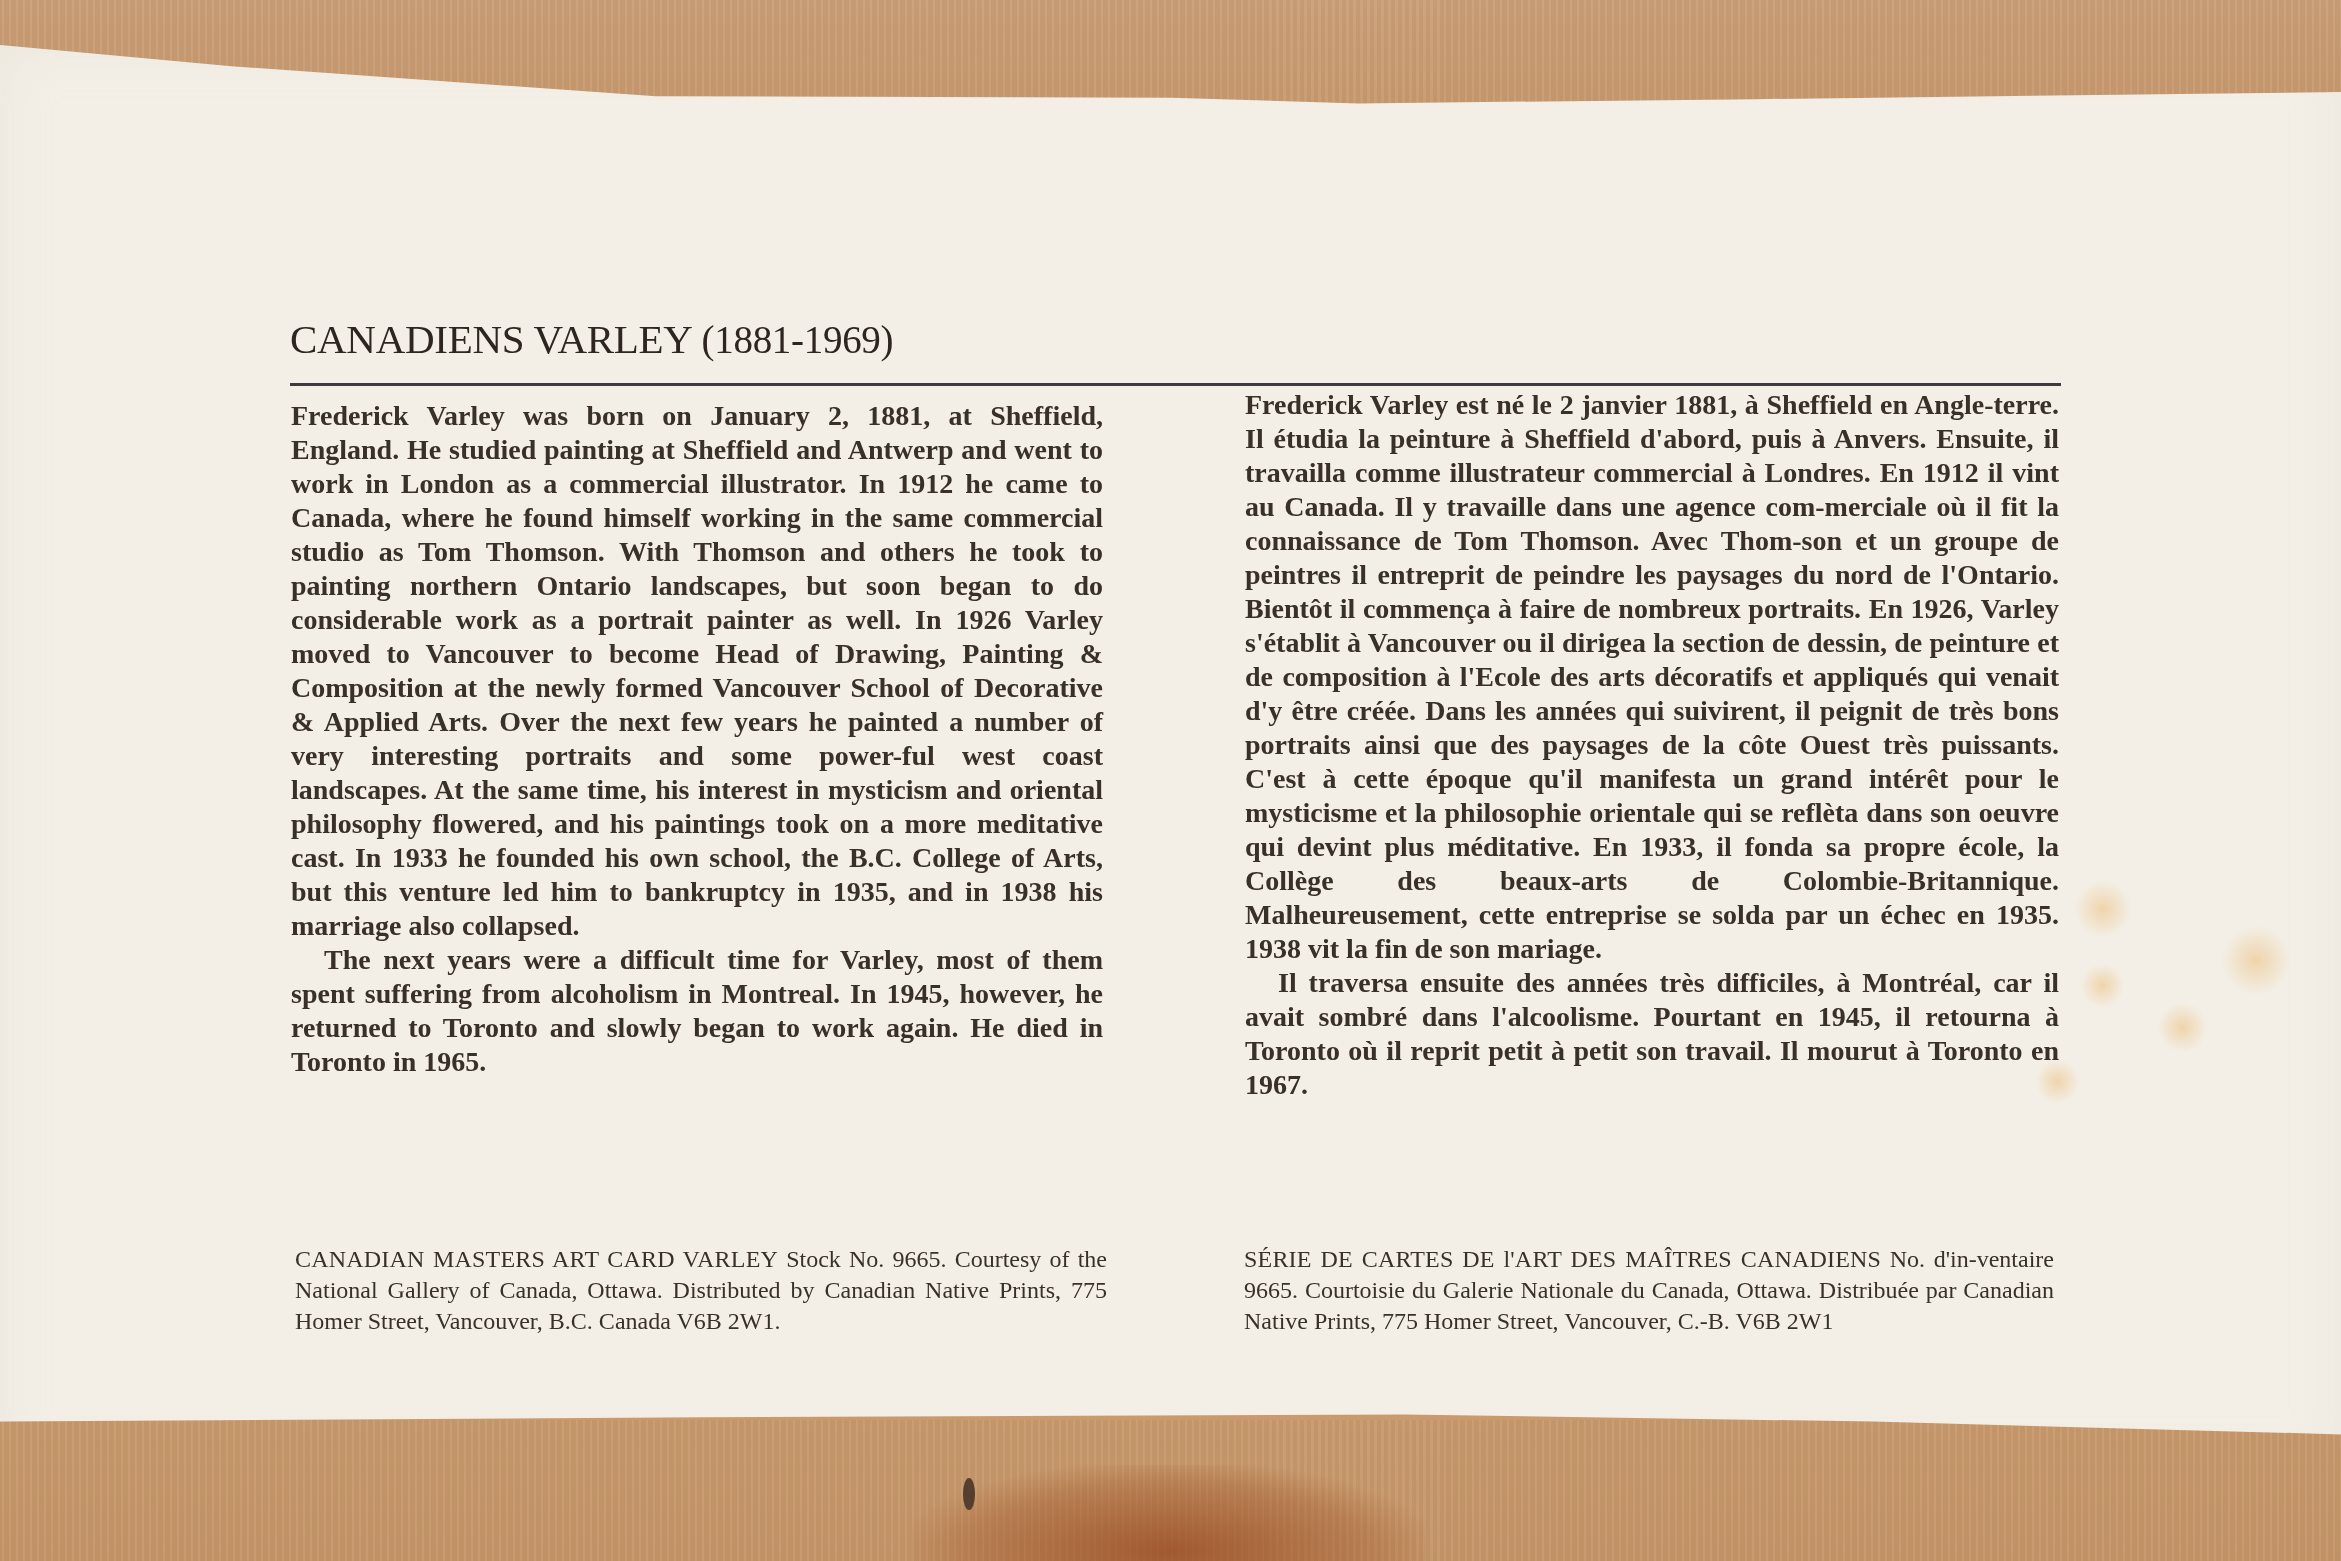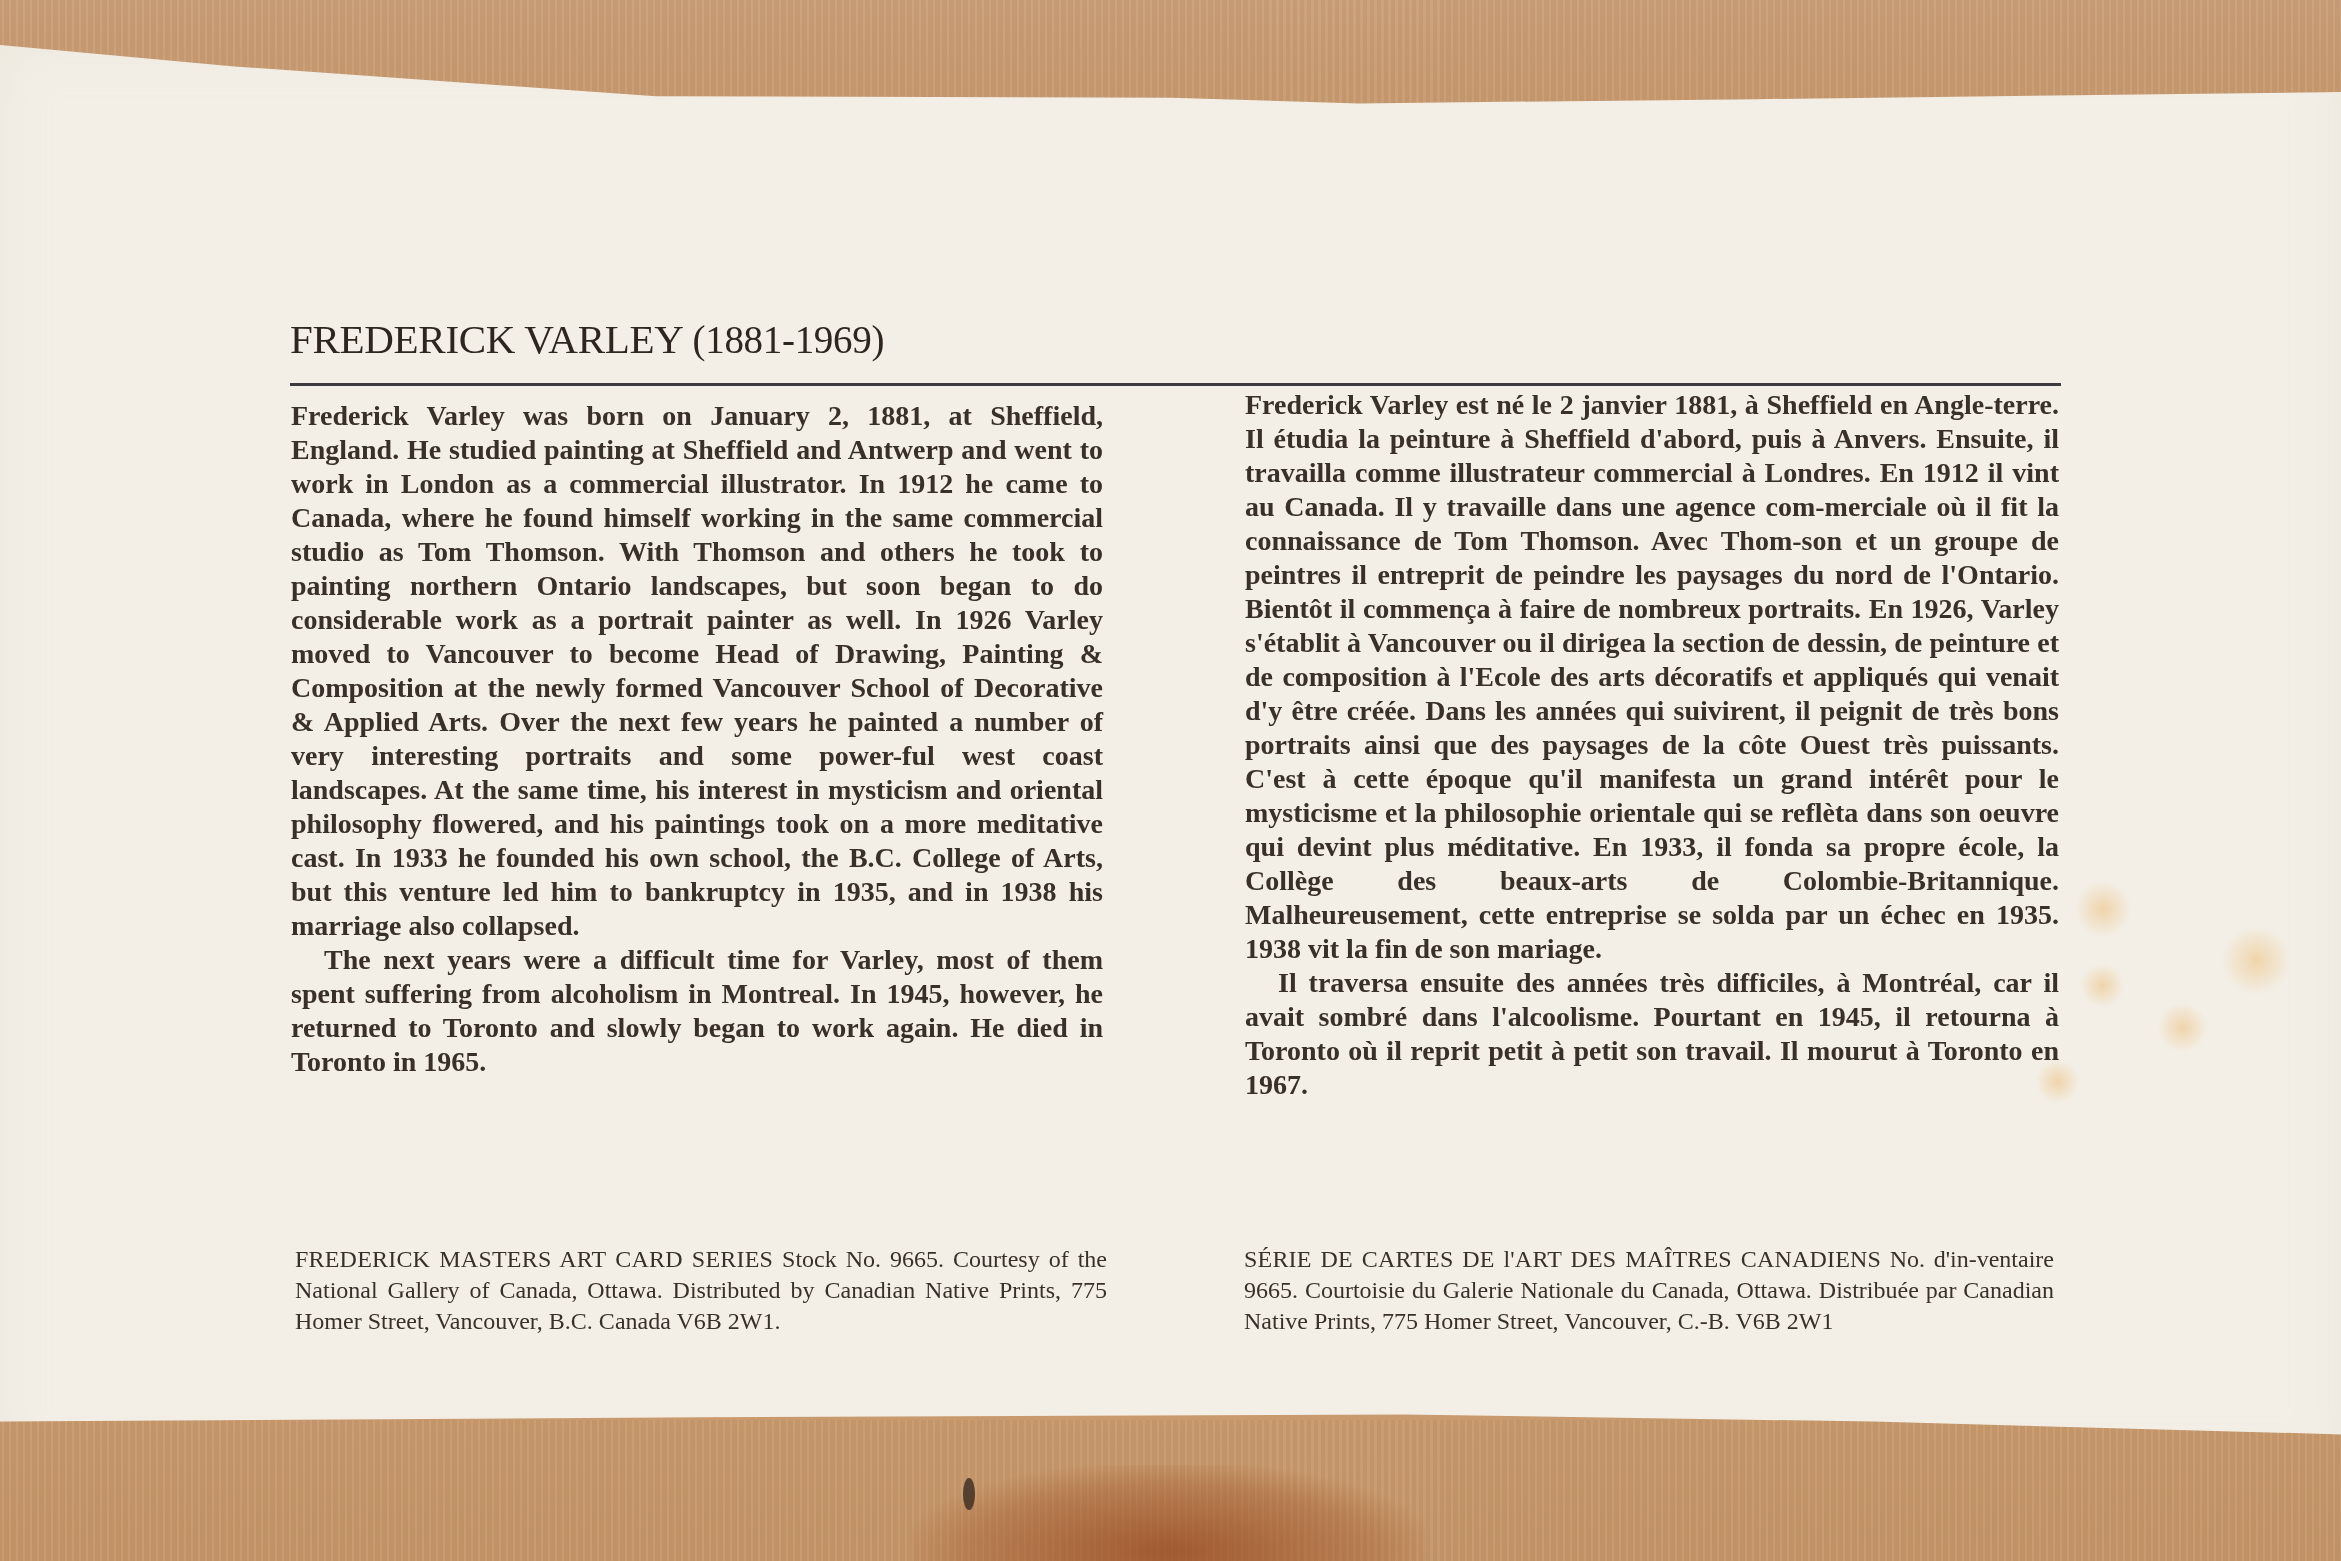--- a/index.html
+++ b/index.html
@@ -75,34 +75,34 @@
 
 <div class="card">
   <div class="foxing" style="left:2074px;top:835px;width:58px;height:58px;"></div>
   <div class="foxing" style="left:2221px;top:880px;width:71px;height:71px;"></div>
   <div class="foxing" style="left:2080px;top:918px;width:45px;height:45px;"></div>
   <div class="foxing" style="left:2157px;top:957px;width:51px;height:51px;"></div>
   <div class="foxing" style="left:2035px;top:1014px;width:45px;height:45px;"></div>
 </div>
 
 <h1 class="title" style="margin:0;font-weight:normal;">
-  <span>FREDERICK VARLEY</span><span class="dates">(1881-1969)</span>
+  <span>CANADIENS VARLEY</span><span class="dates">(1881-1969)</span>
 </h1>
 <div class="rule"></div>
 
 <div class="col left">
   <p>Frederick Varley was born on January 2, 1881, at Sheffield, England. He studied painting at Sheffield and Antwerp and went to work in London as a commercial illustrator. In 1912 he came to Canada, where he found himself working in the same commercial studio as Tom Thomson. With Thomson and others he took to painting northern Ontario landscapes, but soon began to do considerable work as a portrait painter as well. In 1926 Varley moved to Vancouver to become Head of Drawing, Painting &amp; Composition at the newly formed Vancouver School of Decorative &amp; Applied Arts. Over the next few years he painted a number of very interesting portraits and some power-ful west coast landscapes. At the same time, his interest in mysticism and oriental philosophy flowered, and his paintings took on a more meditative cast. In 1933 he founded his own school, the B.C. College of Arts, but this venture led him to bankruptcy in 1935, and in 1938 his marriage also collapsed.</p>
   <p>The next years were a difficult time for Varley, most of them spent suffering from alcoholism in Montreal. In 1945, however, he returned to Toronto and slowly began to work again. He died in Toronto in 1965.</p>
 </div>
 
 <div class="col right">
   <p>Frederick Varley est né le 2 janvier 1881, à Sheffield en Angle-terre. Il étudia la peinture à Sheffield d'abord, puis à Anvers. Ensuite, il travailla comme illustrateur commercial à Londres. En 1912 il vint au Canada. Il y travaille dans une agence com-merciale où il fit la connaissance de Tom Thomson. Avec Thom-son et un groupe de peintres il entreprit de peindre les paysages du nord de l'Ontario. Bientôt il commença à faire de nombreux portraits. En 1926, Varley s'établit à Vancouver ou il dirigea la section de dessin, de peinture et de composition à l'Ecole des arts décoratifs et appliqués qui venait d'y être créée. Dans les années qui suivirent, il peignit de très bons portraits ainsi que des paysages de la côte Ouest très puissants. C'est à cette époque qu'il manifesta un grand intérêt pour le mysticisme et la philosophie orientale qui se reflèta dans son oeuvre qui devint plus méditative. En 1933, il fonda sa propre école, la Collège des beaux-arts de Colombie-Britannique. Malheureusement, cette entreprise se solda par un échec en 1935. 1938 vit la fin de son mariage.</p>
   <p>Il traversa ensuite des années très difficiles, à Montréal, car il avait sombré dans l'alcoolisme. Pourtant en 1945, il retourna à Toronto où il reprit petit à petit son travail. Il mourut à Toronto en 1967.</p>
 </div>
 
 <div class="credit left">
-  <span class="caps">FREDERICK MASTERS ART CARD SERIES</span><span> Stock No. 9665. Courtesy of the National Gallery of Canada, Ottawa. Distributed by Canadian Native Prints, 775 Homer Street, Vancouver, B.C. Canada V6B 2W1.</span>
+  <span class="caps">CANADIAN MASTERS ART CARD VARLEY</span><span> Stock No. 9665. Courtesy of the National Gallery of Canada, Ottawa. Distributed by Canadian Native Prints, 775 Homer Street, Vancouver, B.C. Canada V6B 2W1.</span>
 </div>
 
 <div class="credit right">
   <span class="caps">SÉRIE DE CARTES DE l'ART DES MAÎTRES CANADIENS</span><span> No. d'in-ventaire 9665. Courtoisie du Galerie Nationale du Canada, Ottawa. Distribuée par Canadian Native Prints, 775 Homer Street, Vancouver, C.-B. V6B 2W1</span>
 </div>
 
 
 </body></html>

